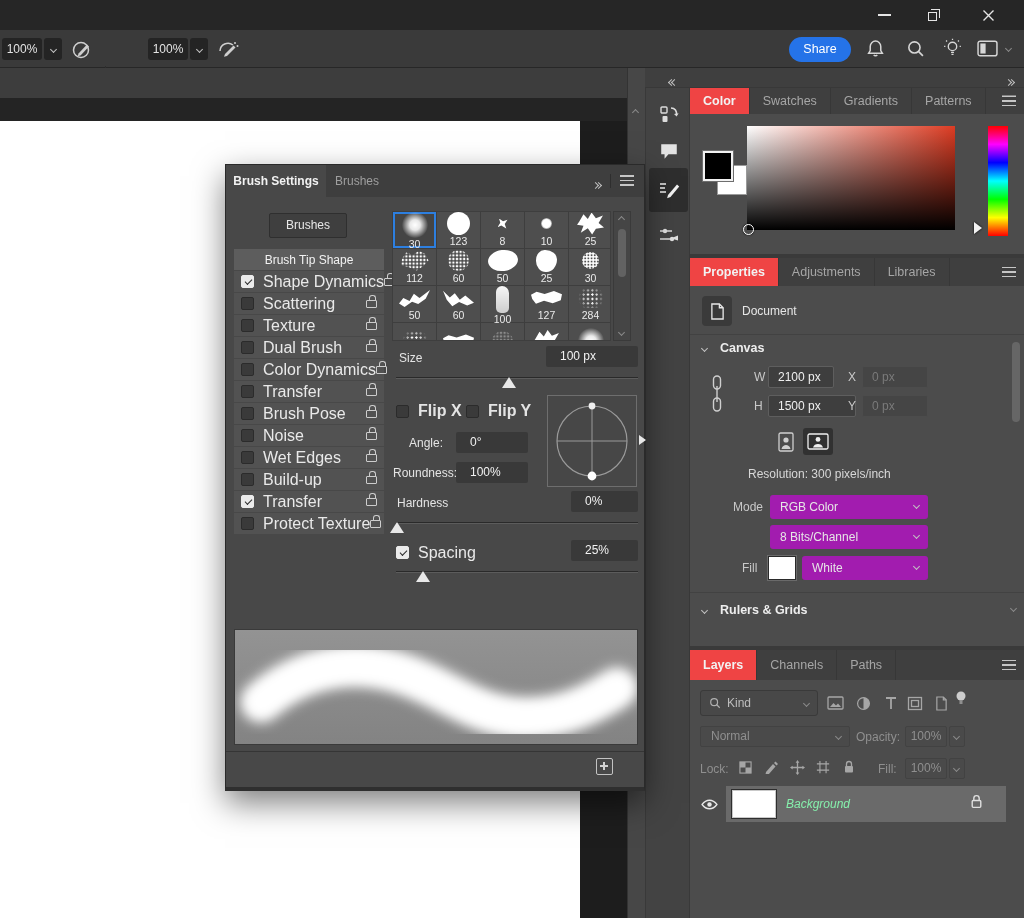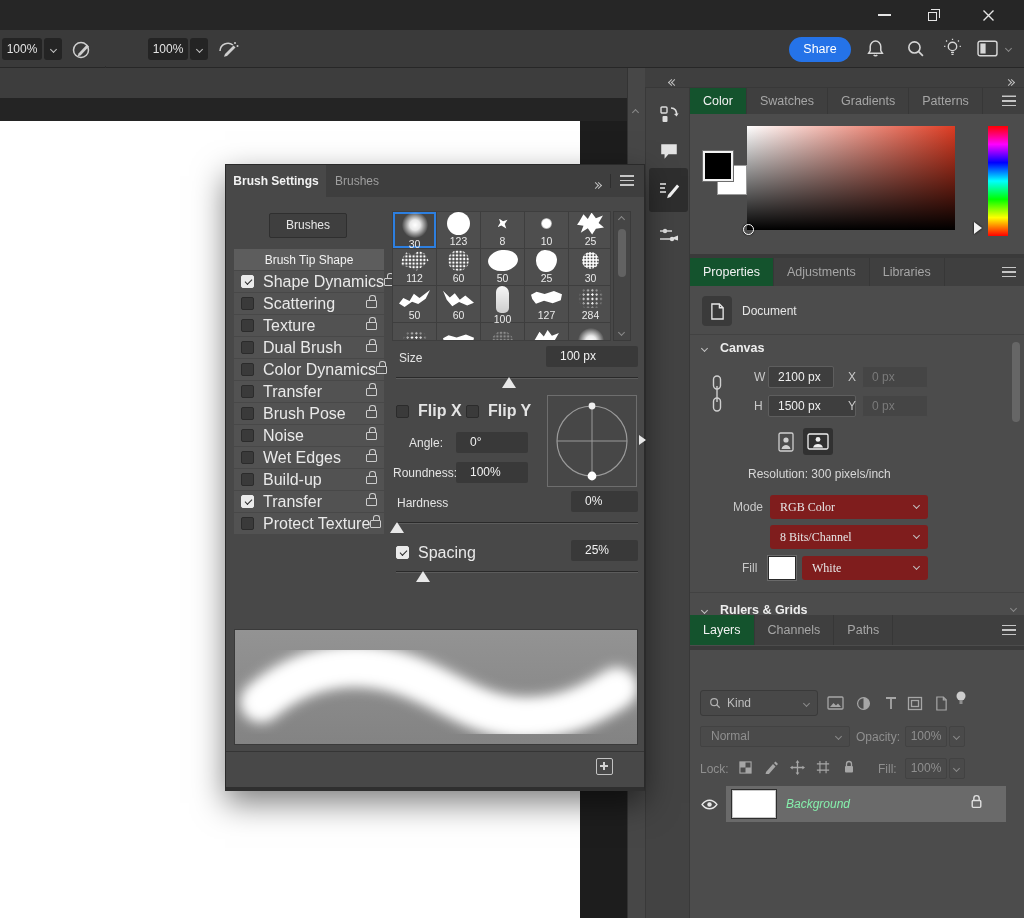--- a/index.html
+++ b/index.html
@@ -50,30 +50,30 @@
 
   
   #dockheader{left:645px;top:68px;width:379px;height:20px;background:#3f3f3f;border-bottom:1px solid #383838;}
   #dock{left:645px;top:88px;width:45px;height:830px;background:#434343;border-left:1px solid #393939;border-right:1px solid #393939;}
   .dock-btn{position:absolute;left:3px;width:39px;height:34px;display:flex;align-items:center;justify-content:center;}
   .dock-btn.active{background:#2e2e2e;border-radius:3px;height:44px;}
 
   
   .panel-tabbar{position:absolute;left:690px;width:334px;background:#3f3f3f;display:flex;}
   .ptab{padding:0 13px;color:#a6a6a6;border-right:1px solid #373737;display:flex;align-items:center;font-size:12.5px;}
-  .ptab.active{background:#14532d;color:#f2f2f2;font-weight:normal;}
+  .ptab.active{background:#ef4444;color:#f2f2f2;font-weight:bold;}
   .panel-menu{position:absolute;right:8px;top:50%;transform:translateY(-50%);}
   .panel-body{position:absolute;left:690px;width:334px;background:#4c4c4c;}
   .panel-gap{position:absolute;left:690px;width:334px;background:#3a3a3a;}
 
   
   .pinput{position:absolute;background:#3e3e3e;border:1px solid #5e5e5e;border-radius:2px;height:22px;line-height:20px;padding-left:9px;color:#efefef;}
   .pinput.disabled{color:#7a7a7a;border-color:#4c4c4c;background:#454545;}
   .plabel{position:absolute;color:#c9c9c9;}
-  .psel{position:absolute;background:#7f1d1d;border-radius:3px;height:24px;line-height:24px;padding-left:10px;color:#e6e6e6;font-family:Liberation Serif, serif;}
+  .psel{position:absolute;background:#a21caf;border-radius:3px;height:24px;line-height:24px;padding-left:10px;color:#e6e6e6;}
   .psel .chv{position:absolute;right:9px;top:8px;}
   .section-title{position:absolute;font-weight:bold;color:#ededed;font-size:12.5px;}
   .divider-h{position:absolute;height:1px;background:#424242;}
 
   
   .dis{color:#8f8f8f;}
   .dbox{position:absolute;background:#4a4a4a;border:1px solid #424242;border-radius:2px;height:21px;line-height:19px;color:#8f8f8f;}
   .licon{position:absolute;width:18px;height:16px;display:flex;align-items:center;justify-content:center;}
 
   
@@ -350,21 +350,21 @@
 
   <div class="divider-h" style="left:0;top:306px;width:334px;"></div>
   <span class="chv down sm" style="position:absolute;left:12px;top:322px;"></span>
   <div class="section-title" style="left:30px;top:317px;">Rulers &amp; Grids</div>
   <span class="chv down sm dim" style="position:absolute;right:8px;top:320px;"></span>
   <div class="abs" style="right:4px;top:56px;width:8px;height:80px;background:#666;border-radius:4px;"></div>
 </div>
 
 <div class="panel-gap" style="top:646px;height:4px;"></div>
 
-<div class="panel-tabbar" style="top:615px;height:30px;">
+<div class="panel-tabbar" style="top:650px;height:30px;">
   <div class="ptab active">Layers</div>
   <div class="ptab">Channels</div>
   <div class="ptab">Paths</div>
   <div class="panel-menu hamburger"></div>
 </div>
 <div class="panel-body" style="top:680px;height:238px;">
 
   <div class="abs" style="left:10px;top:10px;width:118px;height:26px;background:#484848;border:1px solid #3a3a3a;border-radius:3px;display:flex;align-items:center;padding:0 8px;">
     <svg width="12" height="12" viewBox="0 0 14 14">
       <circle cx="6" cy="6" r="4" fill="none" stroke="#b0b0b0" stroke-width="1.4"></circle>

